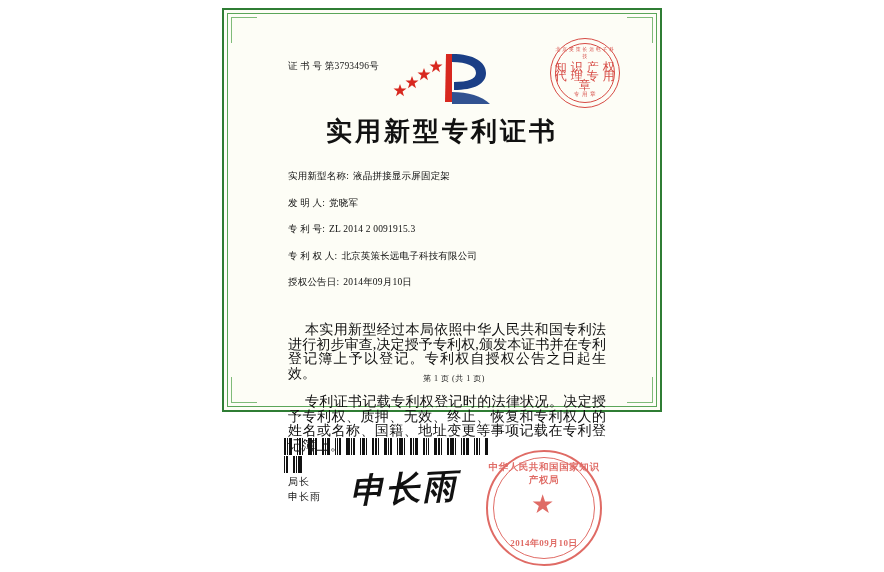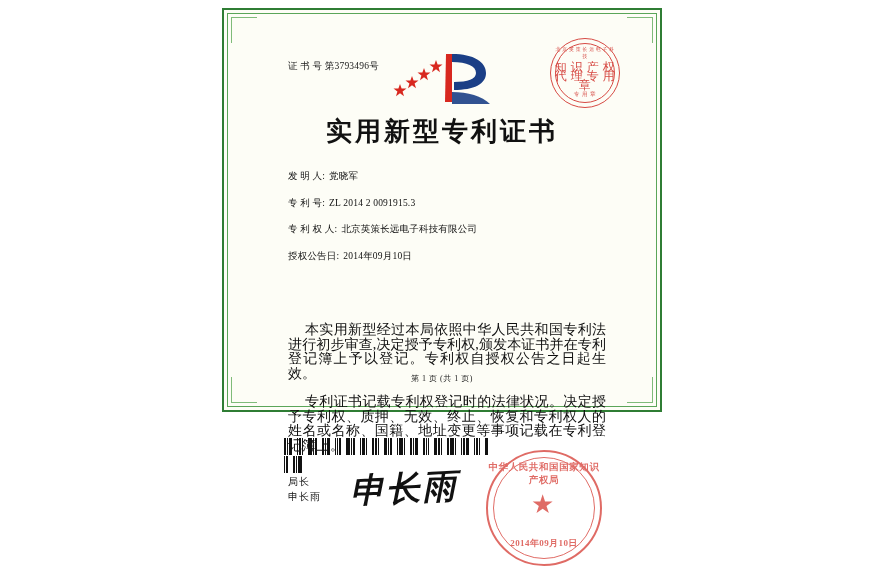--- a/index.html
+++ b/index.html
@@ -266,21 +266,21 @@
     width: 100%;
     text-align: center;
     font-size: 9px;
     letter-spacing: 0.4px;
     font-weight: bold;
   }
 
   
   .page-footer {
     position: absolute;
-    left: 0;
+    left: 12px;
     bottom: 14px;
     width: 100%;
     text-align: center;
     font-size: 8px;
     color: #1a1a1a;
     letter-spacing: 0.5px;
   }
 </style>
 </head>
 <body>
@@ -316,20 +316,24 @@
           </g>
           <path d="M56 6 L62 6 L62 54 L55 54 Z" fill="#d8281f"></path>
           <path d="M62 6 C84 6 96 14 96 25 C96 36 84 42 64 42 L64 34 C78 34 86 31 86 25 C86 18 77 14 62 14 Z" fill="#1b3f86"></path>
           <path d="M62 44 C78 44 92 48 100 56 L62 56 Z" fill="#1b3f86" opacity="0.9"></path>
         </svg>
       </div>
 
       <div class="doc-title">实用新型专利证书</div>
 
       <div class="fields">
+        <div class="field-row">
+          <span class="field-label">实用新型名称:</span>
+          <span class="field-value">液晶拼接显示屏固定架</span>
+        </div>
         <div class="field-row">
           <span class="field-label">发 明 人:</span>
           <span class="field-value">党晓军</span>
         </div>
         <div class="field-row">
           <span class="field-label">专 利 号:</span>
           <span class="field-value">ZL 2014 2 0091915.3</span>
         </div>
         <div class="field-row">
           <span class="field-label">专 利 权 人:</span>

